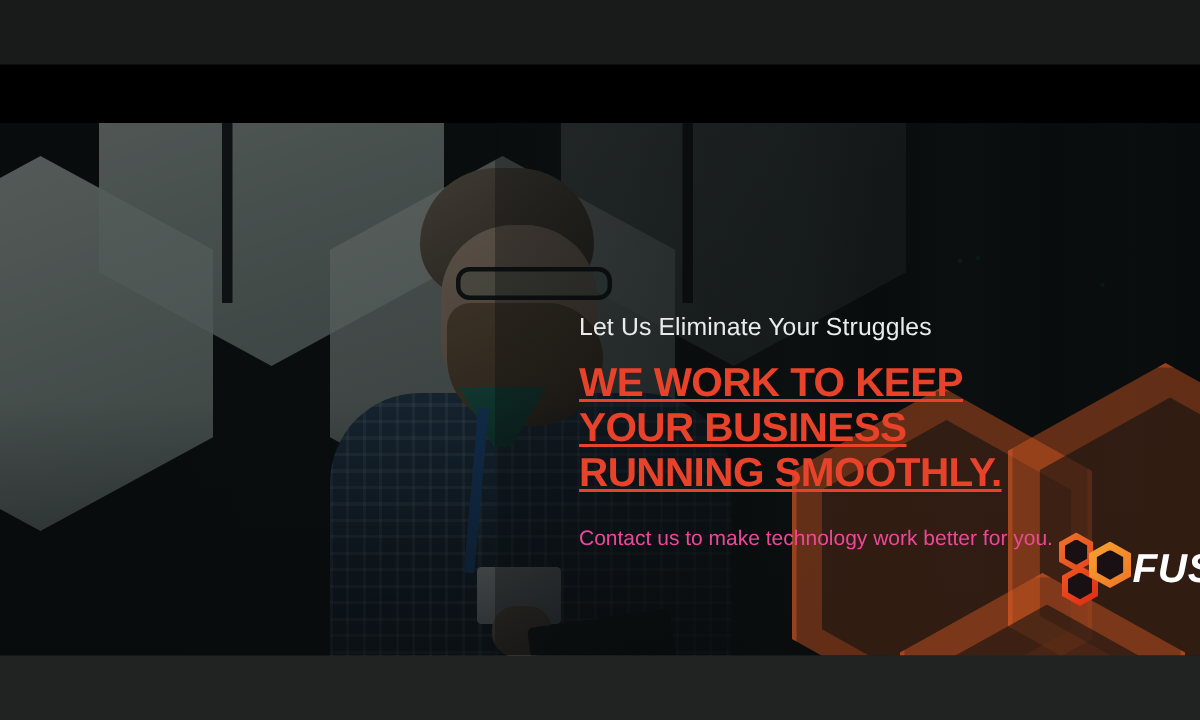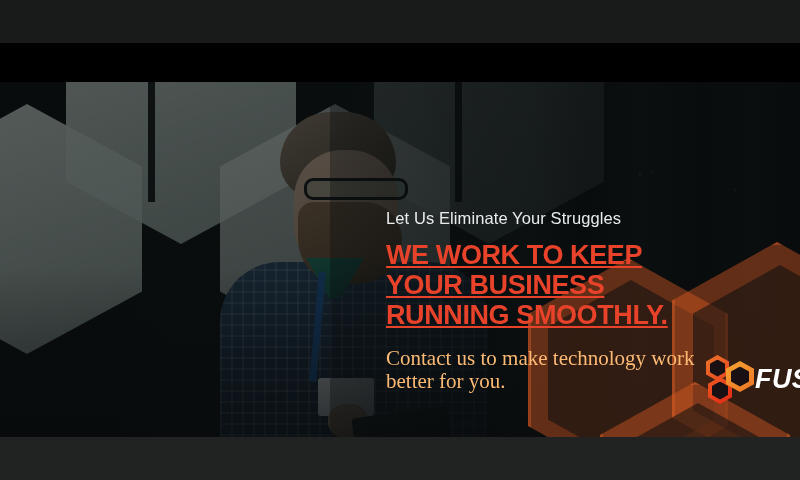--- a/index.html
+++ b/index.html
@@ -181,21 +181,21 @@
   }
   .eyebrow{
     color:#e9eceb; font-size:16.5px; line-height:22px;
     letter-spacing:.1px; white-space:nowrap;
   }
   .headline{
     color:#e8432a; font-weight:700; font-size:27px; line-height:30px;
     letter-spacing:-.4px; margin-top:11px; text-transform:uppercase;text-decoration:underline;
   }
   .subcopy{
-    color:#fdba74; font-size:21px; line-height:23px; margin-top:17px;font-family:Liberation Serif, serif;
+    color:#ec4899; font-size:14px; line-height:23px; margin-top:17px;
   }
 
   
   #logo{
     position:absolute; left:706px; top:348px; width:120px; height:62px;
     display:flex; align-items:center;
   }
   .logo-mark{ position:relative; width:46px; height:52px; flex:none; }
   .lh{
     position:absolute;

